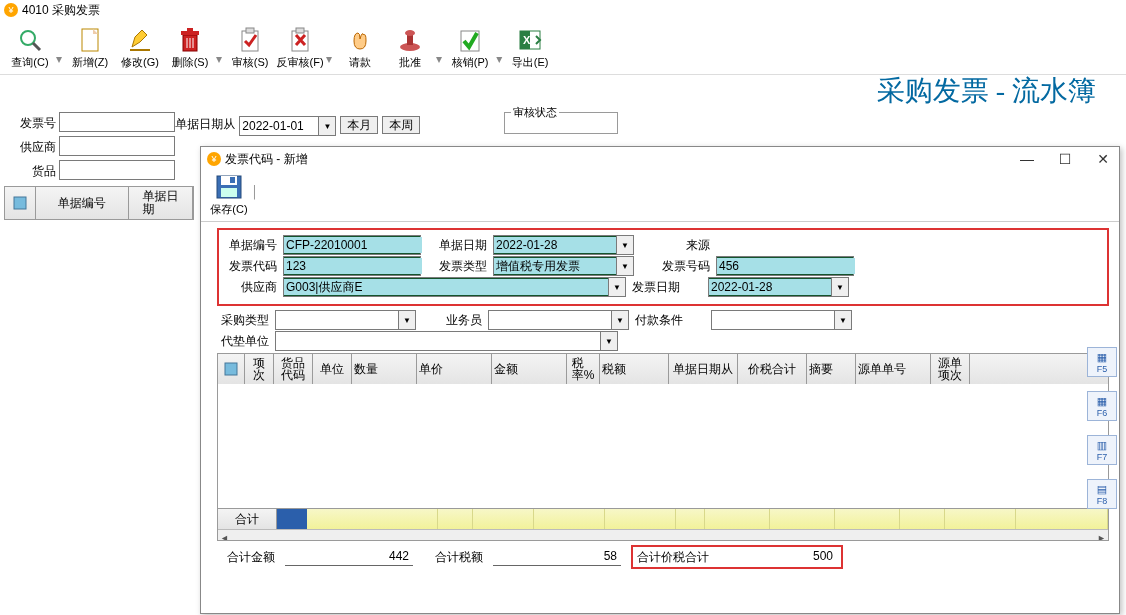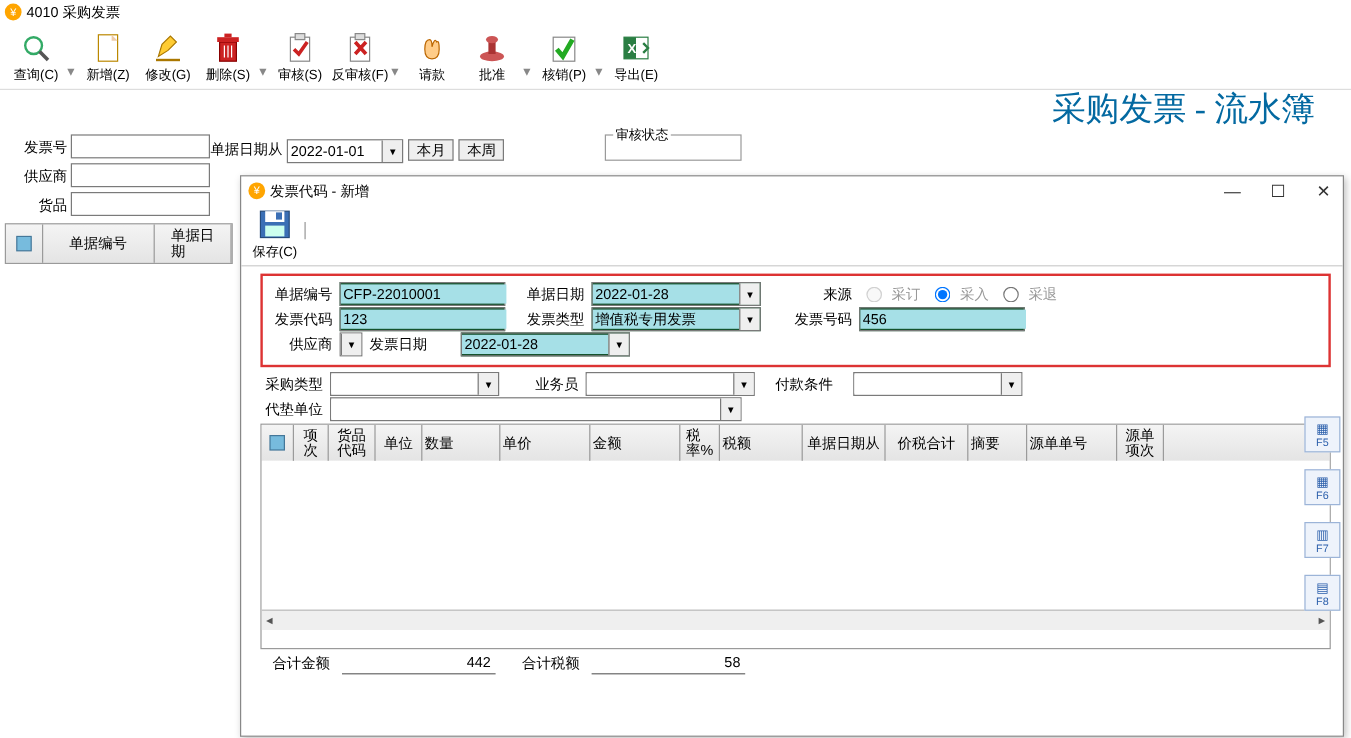--- a/index.html
+++ b/index.html
@@ -247,68 +247,61 @@
         <span class="fl">单据编号</span>
         <span class="combo hi" style="width:136px">
             <input style="width: 134px;" value="CFP-22010001">
           </span>
         <span class="fl" style="width:60px">单据日期</span>
         <span class="combo hi">
             <input style="width: 118px;" value="2022-01-28">
             <span class="dd">▼</span>
           </span>
         <span style="width:70px;text-align:right">来源</span>
-        <span class="radio-row">
-          <input type="radio" disabled="" style="">
-            <span style="color:#999">采订</span>
-          <input type="radio" checked="" style="">
-            <span style="color:#999">采入</span>
-          <input type="radio" style="">
-            <span style="color:#999">采退</span>
-        </span>
       </div>
       <div class="form-row">
         <span class="fl">发票代码</span>
         <span class="combo hi" style="width:136px">
             <input style="width: 134px;" value="123">
           </span>
         <span class="fl" style="width:60px">发票类型</span>
         <span class="combo hi">
             <input style="width: 118px;" value="增值税专用发票">
             <span class="dd">▼</span>
           </span>
         <span style="width:70px;text-align:right">发票号码</span>
         <span class="combo hi" style="width:136px">
             <input style="width: 134px;" value="456">
           </span>
       </div>
       <div class="form-row">
         <span class="fl">供应商</span>
         <span class="combo hi">
+            <input style="width: 320px;" value="G003|供应商E">
             <span class="dd">▼</span>
           </span>
         <span style="width:70px;text-align:left">发票日期</span>
         <span class="combo hi">
             <input style="width: 118px;" value="2022-01-28">
             <span class="dd">▼</span>
           </span>
       </div>
     </div>
     <div class="form-row plain">
       <span class="fl">采购类型</span>
       <span class="combo">
           <input style="width: 118px;">
           <span class="dd">▼</span>
         </span>
       <span class="fl" style="width:60px">业务员</span>
       <span class="combo">
           <input style="width: 118px;">
           <span class="dd">▼</span>
         </span>
-      <span style="width:70px;text-align:center">付款条件</span>
+      <span style="width:70px;text-align:left">付款条件</span>
       <span class="combo">
           <input style="width: 118px;">
           <span class="dd">▼</span>
         </span>
     </div>
     <div class="form-row plain">
       <span class="fl">代垫单位</span>
       <span class="combo">
           <input style="width: 320px;">
           <span class="dd">▼</span>
@@ -334,31 +327,51 @@
 率%</div>
         <div class="c" style="width:64px;justify-content:flex-start">税额</div>
         <div class="c" style="width:64px">单据日期从</div>
         <div class="c" style="width:64px">价税合计</div>
         <div class="c" style="width:44px;justify-content:flex-start">摘要</div>
         <div class="c" style="width:70px;justify-content:flex-start">源单单号</div>
         <div class="c" style="width:34px;white-space:pre-line;line-height:1">源单
 项次</div>
       </div>
       <div class="det-body"></div>
+      <div class="det-total">
+        <div class="first">合计</div>
+        <div class="sel"></div>
+        <div class="c" style="width:130px"></div>
+          <div class="c" style="width:34px"></div>
+          <div class="c" style="width:60px"></div>
+          <div class="c" style="width:70px"></div>
+          <div class="c" style="width:70px"></div>
+          <div class="c" style="width:28px"></div>
+          <div class="c" style="width:64px"></div>
+          <div class="c" style="width:64px"></div>
+          <div class="c" style="width:64px"></div>
+          <div class="c" style="width:44px"></div>
+          <div class="c" style="width:70px"></div>
+          <div class="c" style="flex:1"></div>
+      </div>
       <div class="hscroll">
           <span>◄</span>
           <span>►</span>
         </div>
     </div>
 
     <div class="bt-row">
       <span class="fl" style="width:52px">合计金额</span>
       <span class="val" style="width:120px">442</span>
       <span class="fl" style="width:60px">合计税额</span>
       <span class="val" style="width:120px">58</span>
+      <span class="red-box2">
+        <span>合计价税合计</span>
+        <span class="val" style="width:120px;border-bottom:none">500</span>
+      </span>
     </div>
   </div>
 
   <div class="side-btns">
     <div class="sb">
         <span class="g">▦</span>
         <span>F5</span>
       </div>
     <div class="sb">
         <span class="g">▦</span>

